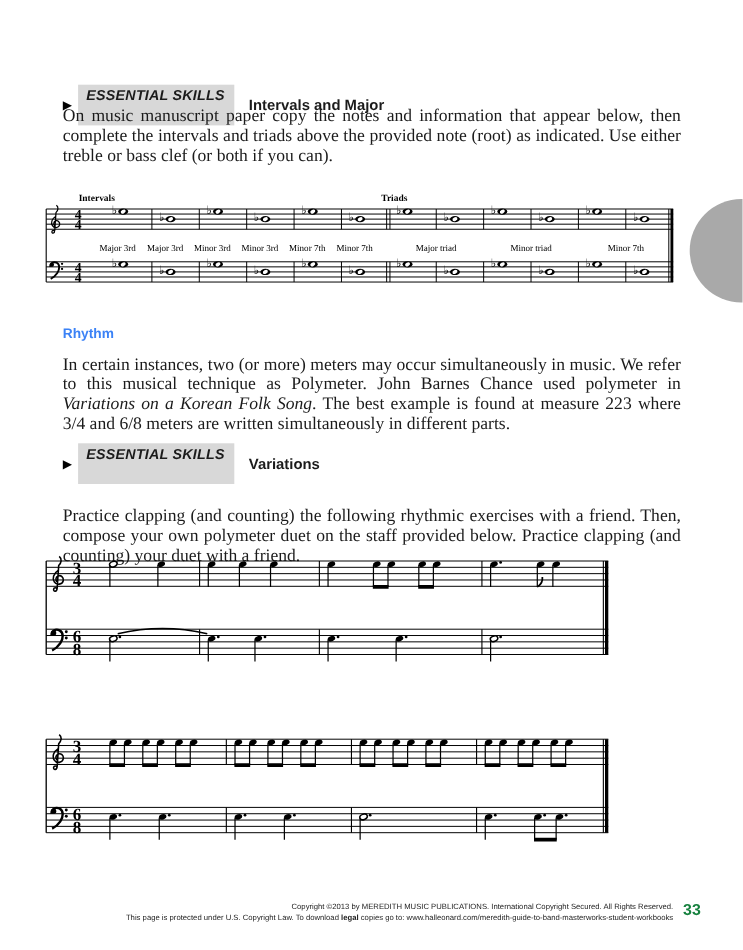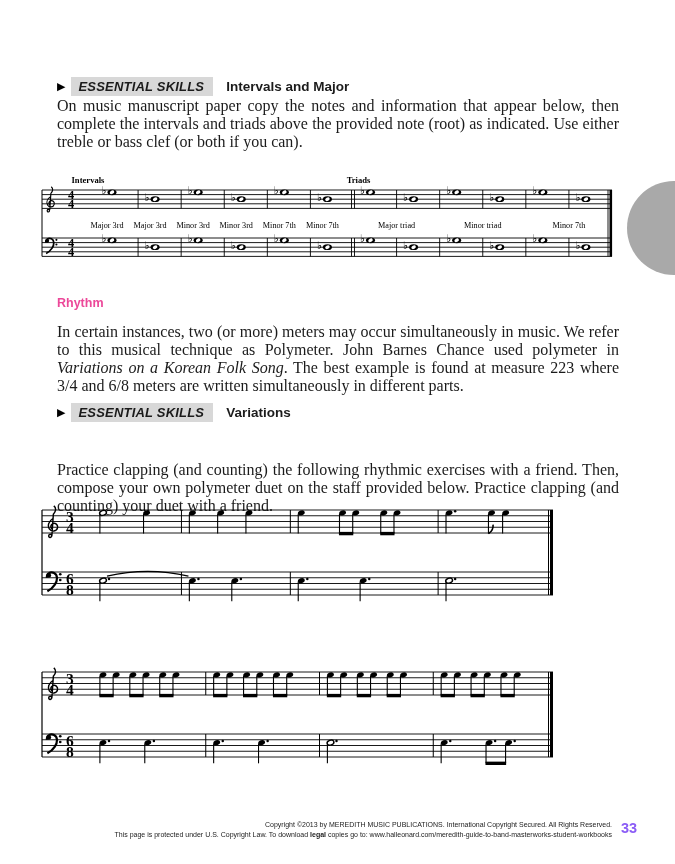--- a/index.html
+++ b/index.html
@@ -4,25 +4,25 @@
 <style>
   *{margin:0;padding:0;box-sizing:border-box;}
   html,body{background:#fff;}
   body{width:675px;height:864px;position:relative;overflow:hidden;
        font-family:"Liberation Serif",serif;color:#1b1b1b;}
   .abs{position:absolute;}
   .para{font-size:16px;line-height:18px;text-align:justify;color:#1b1b1b;}
   .skills{display:flex;align-items:center;}
   .tri{font-size:11px;line-height:1;color:#000;font-family:"DejaVu Sans",sans-serif;}
   .badge{font-family:"Liberation Sans",sans-serif;font-style:italic;font-weight:bold;
-         font-size:13px;padding:2px 9px 2px 7px;margin-left:6px;letter-spacing:.2px;}
+         font-size:13px;padding:2px 9px 20px 7px;margin-left:6px;letter-spacing:.2px;}
   .sec-title{font-family:"Liberation Sans",sans-serif;font-weight:bold;font-size:13.5px;margin-left:13px;}
-  .subhead{font-family:"Liberation Sans",sans-serif;font-weight:bold;font-size:12.5px;color:#ec4899;}
+  .subhead{font-family:"Liberation Sans",sans-serif;font-weight:bold;font-size:12.5px;color:#3b82f6;}
   .footer{font-family:"Liberation Sans",sans-serif;font-size:7px;line-height:9.5px;text-align:right;color:#222;}
-  .pagenum{font-family:"Liberation Sans",sans-serif;font-weight:bold;font-size:14.5px;color:#8b5cf6;}
+  .pagenum{font-family:"Liberation Sans",sans-serif;font-weight:bold;font-size:14.5px;color:#15803d;}
   .graytab{width:94px;height:94px;border-radius:50%;}
   svg text{font-family:"Liberation Serif",serif;}
 </style>
 </head>
 <body>
 
 <div class="abs graytab" style="left: 627px; top: 181px; background: rgb(169, 169, 169);"></div>
 
 <div class="abs skills" style="left:57px;top:77px;">
   <span class="tri">▶</span>

